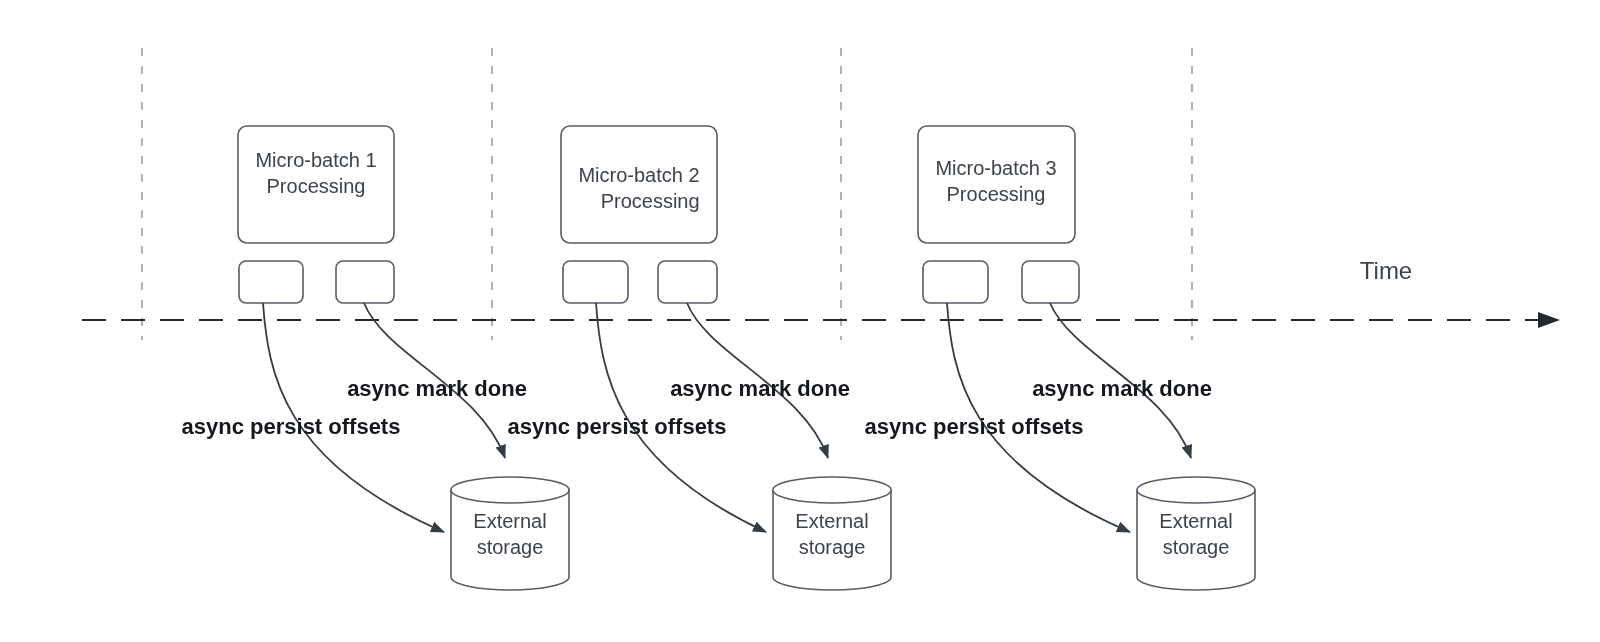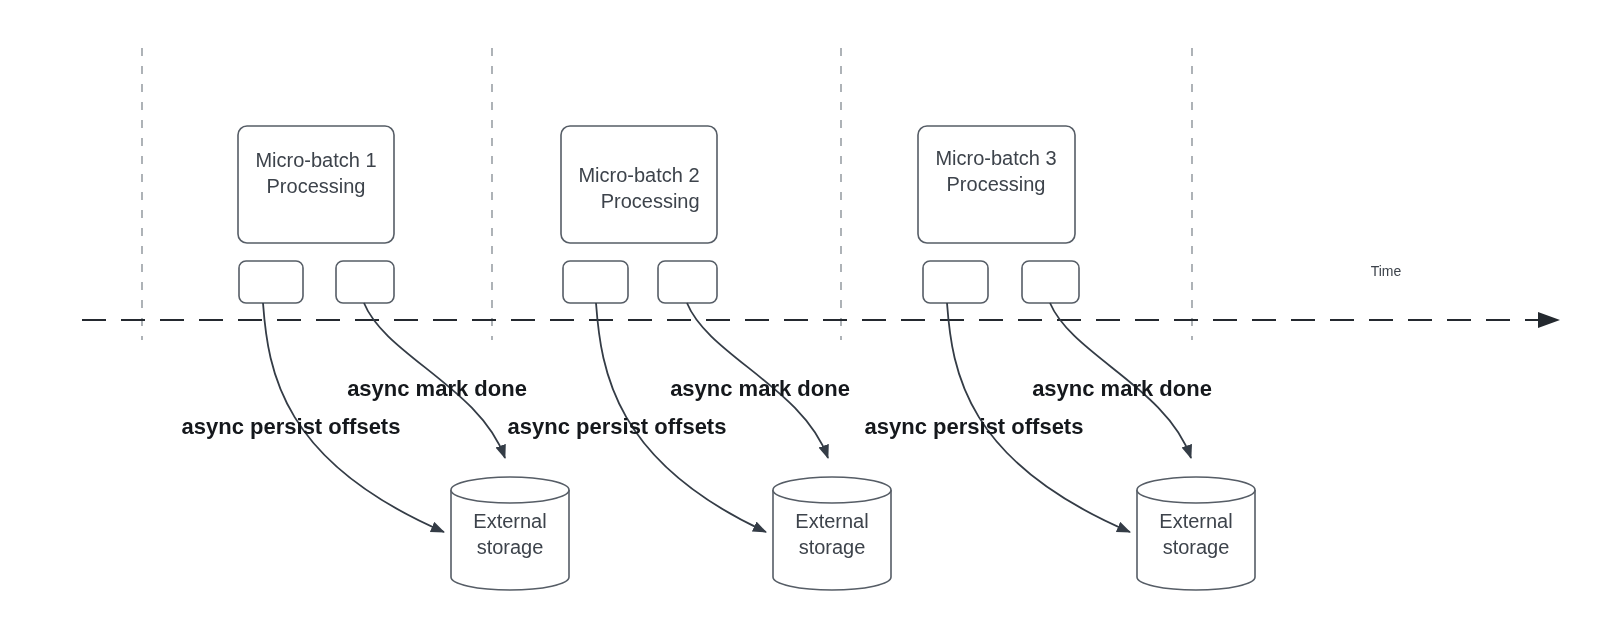--- a/index.html
+++ b/index.html
@@ -24,21 +24,21 @@
     color: #3d434b;
   }
   .arrow-label {
     font-size: 22px;
     font-weight: bold;
     color: #15181c;
     line-height: 20px;
     white-space: nowrap;
   }
   .time-label {
-    font-size: 14px;
+    font-size: 24px;
     color: #3d434b;
     line-height: 24px;
     white-space: nowrap;
   }
 </style>
 </head>
 <body>
 
 <div class="canvas">
 
@@ -103,21 +103,21 @@
       <path d="M1050,303 C1072,355 1167,388 1191,458" marker-end="url(#arrow)"></path>
     </g>
   </svg>
 
   <div class="lbl time-label" style="left:1386px; top:271px;">Time</div>
 
   <div class="lbl node-label" style="left:316px; top:173px;">Micro-batch 1
 Processing</div>
   <div class="lbl node-label" style="left:639px; top:188px;text-align:right;">Micro-batch 2
 Processing</div>
-  <div class="lbl node-label" style="left:996px; top:171px;">Micro-batch 3
+  <div class="lbl node-label" style="left:996px; top:181px;">Micro-batch 3
 Processing</div>
 
   <div class="lbl arrow-label" style="left:291px; top:427px;">async persist offsets</div>
   <div class="lbl arrow-label" style="left:437px; top:389px;">async mark done</div>
   <div class="lbl arrow-label" style="left:617px; top:427px;">async persist offsets</div>
   <div class="lbl arrow-label" style="left:760px; top:389px;">async mark done</div>
   <div class="lbl arrow-label" style="left:974px; top:427px;">async persist offsets</div>
   <div class="lbl arrow-label" style="left:1122px; top:389px;">async mark done</div>
 
   <div class="lbl node-label" style="left:510px; top:534px;">External

